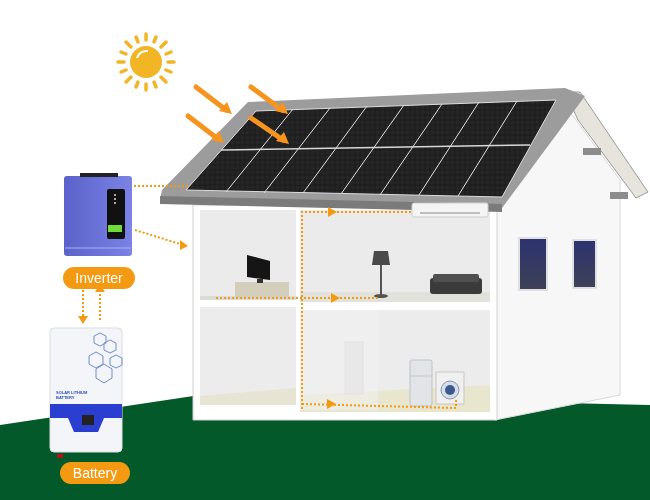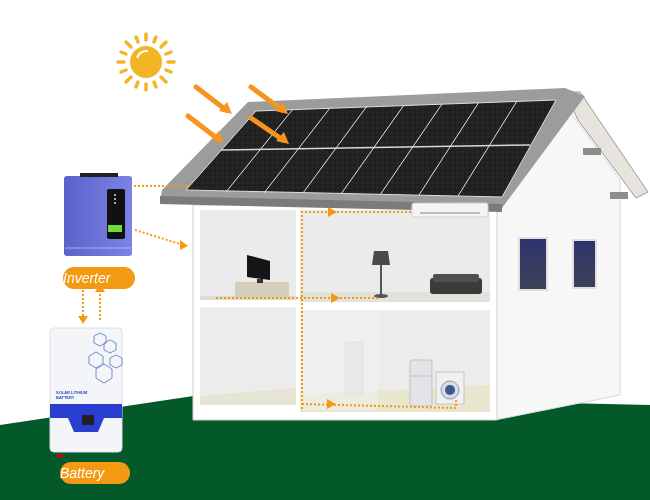--- a/index.html
+++ b/index.html
@@ -1,18 +1,18 @@
 <!DOCTYPE html>
 <html><head>
 <meta charset="utf-8">
 <style>
   html,body{margin:0;padding:0;}
   body{width:650px;height:500px;position:relative;overflow:hidden;background:#ffffff;font-family:"Liberation Sans",sans-serif;}
   svg.scene{position:absolute;left:0;top:0;}
-  .pill{position:absolute;background:#f39a12;color:#fff;border-radius:14px;text-align:left;font-size:14px;line-height:22px;height:22px;font-style:italic;}
+  .pill{position:absolute;background:#f39a12;color:#fff;border-radius:14px;text-align:center;font-size:14px;line-height:22px;height:22px;}
   .lbl-small{position:absolute;font-size:4px;color:#2b4fbf;font-weight:bold;line-height:5px;}
 </style>
 </head>
 <body>
 
 <svg class="scene" width="650" height="500" viewBox="0 0 650 500">
   <defs>
     <pattern id="cells" width="5" height="5" patternUnits="userSpaceOnUse">
       <rect width="5" height="5" fill="#1b1b1b"></rect>
       <rect x="0.5" y="0.5" width="4" height="4" fill="#262626"></rect>

